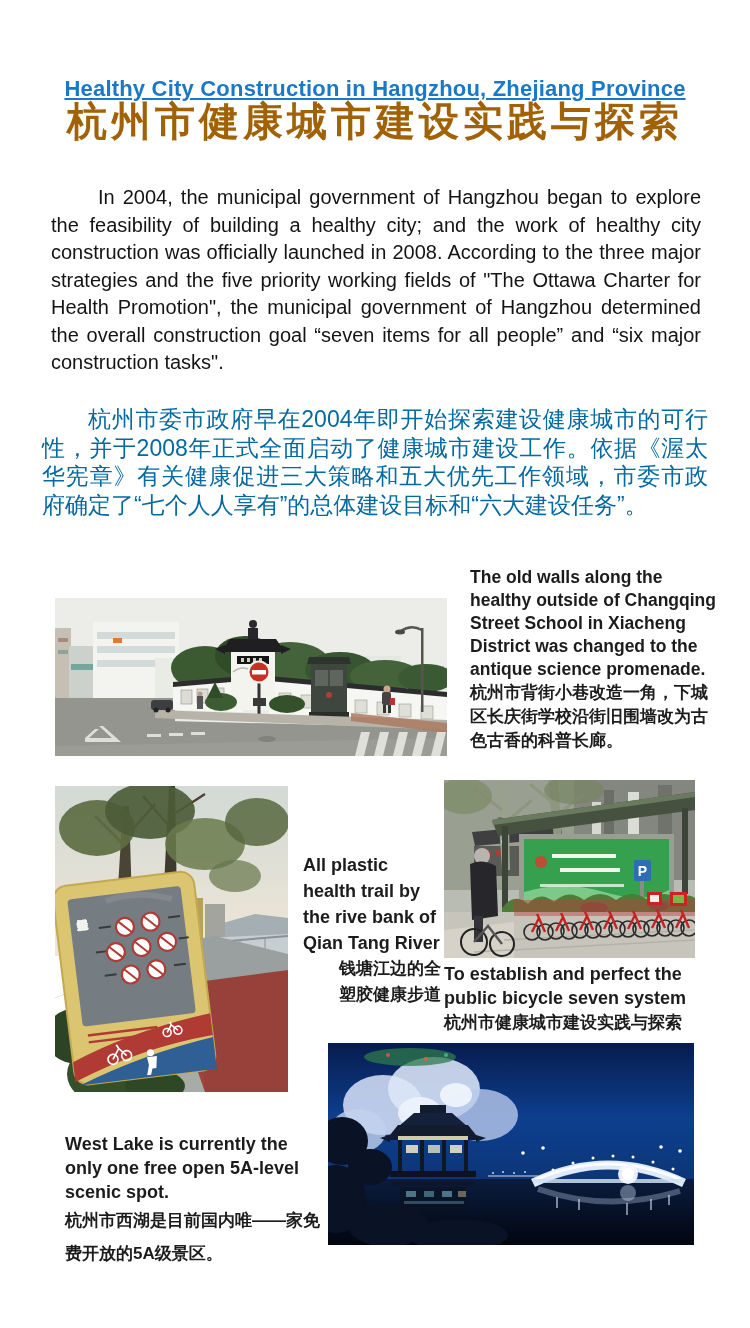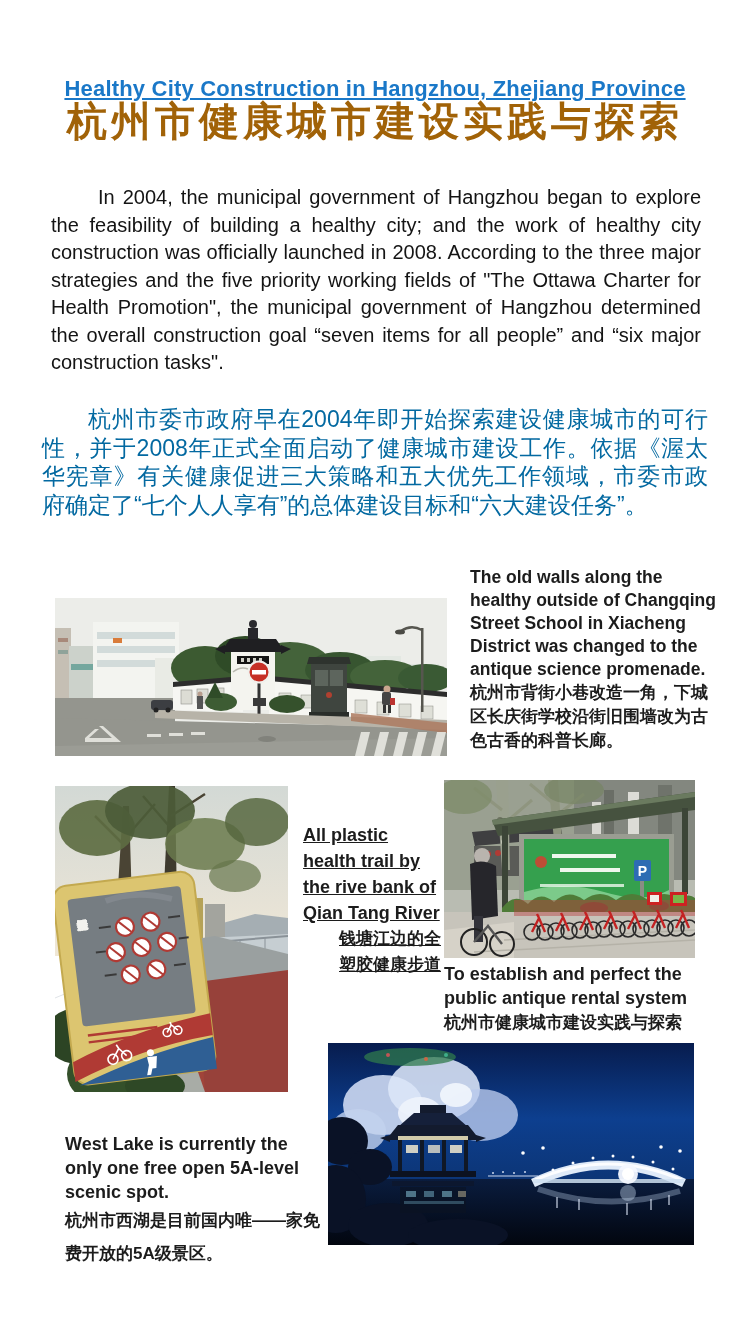--- a/index.html
+++ b/index.html
@@ -17,21 +17,21 @@
   figure{margin:0;padding:0;}
   figure svg{display:block;width:100%;height:100%;}
   .fig1{left:55px;top:598px;width:392px;height:158px;}
   .fig2{left:55px;top:786px;width:233px;height:306px;}
   .fig3{left:444px;top:780px;width:251px;height:178px;}
   .fig4{left:328px;top:1043px;width:366px;height:202px;}
   .cap{font-weight:bold;color:#1c1c1c;}
   .cap .zh{display:block;font-size:17px;}
   .cap1{left:470px;top:566px;width:246px;font-size:17.5px;line-height:23px;}
   .cap1 .zh{line-height:24px;}
-  .cap2{left:303px;top:822px;width:142px;font-size:18px;line-height:26px;text-decoration:underline;}
+  .cap2{left:303px;top:852px;width:142px;font-size:18px;line-height:26px;}
   .cap2 .zh{line-height:26px;margin-left:36px;}
   .cap3{left:444px;top:962px;width:268px;font-size:18px;line-height:24px;}
   .cap3 .zh{line-height:25px;}
   .cap4{left:65px;top:1132px;width:262px;font-size:18px;line-height:24px;}
   .cap4 .zh{line-height:33px;}
 </style>
 </head>
 <body>
 
 <div id="page">
@@ -374,21 +374,21 @@
         <path d="M26,84 Q38,78 52,86 L54,136 L28,140 Z" fill="#26262b"></path>
         <rect x="30" y="136" width="9" height="26" fill="#33333a"></rect>
         <circle cx="30" cy="162" r="13" stroke="#222222" stroke-width="2" fill="none"></circle>
         <circle cx="58" cy="164" r="12" stroke="#222222" stroke-width="2" fill="none"></circle>
         <path d="M30,162 L44,146 L58,164" stroke="#555555" stroke-width="2.4" fill="none"></path>
       </g>
     </svg>
   </figure>
 
   <div class="abs cap cap3">
-    <span class="en">To establish and perfect the public antique rental system</span>
+    <span class="en">To establish and perfect the public bicycle seven system</span>
     <span class="zh">杭州市健康城市建设实践与探索</span>
   </div>
 
   <figure class="abs fig4">
     <svg viewBox="0 0 366 202" preserveAspectRatio="none">
       <defs>
         <linearGradient id="sky4" x1="0" y1="0" x2="0" y2="1">
           <stop offset="0" stop-color="#071c4e"></stop>
           <stop offset="0.55" stop-color="#0d3f8f"></stop>
           <stop offset="1" stop-color="#0c3576"></stop>

